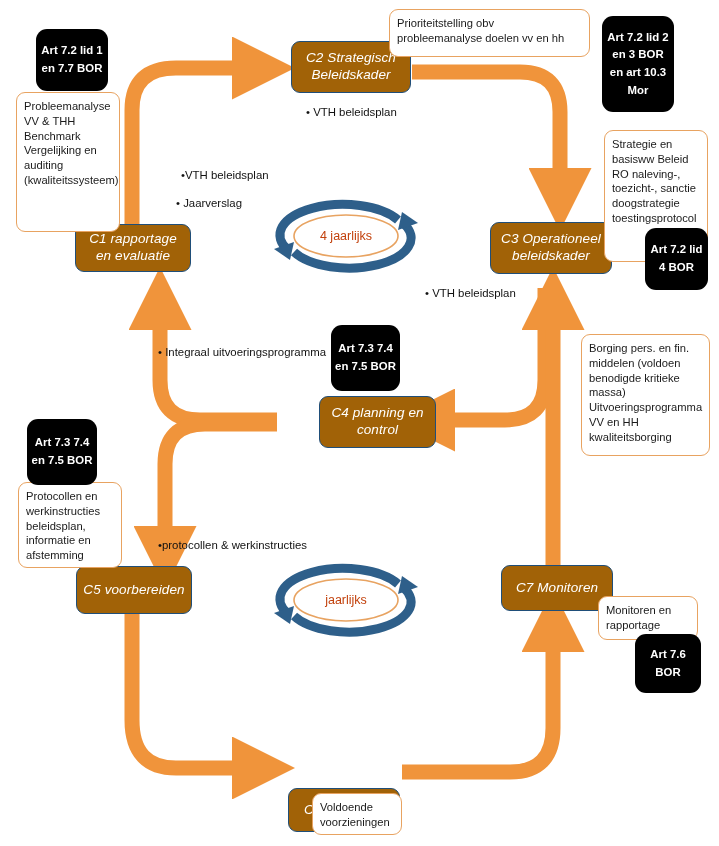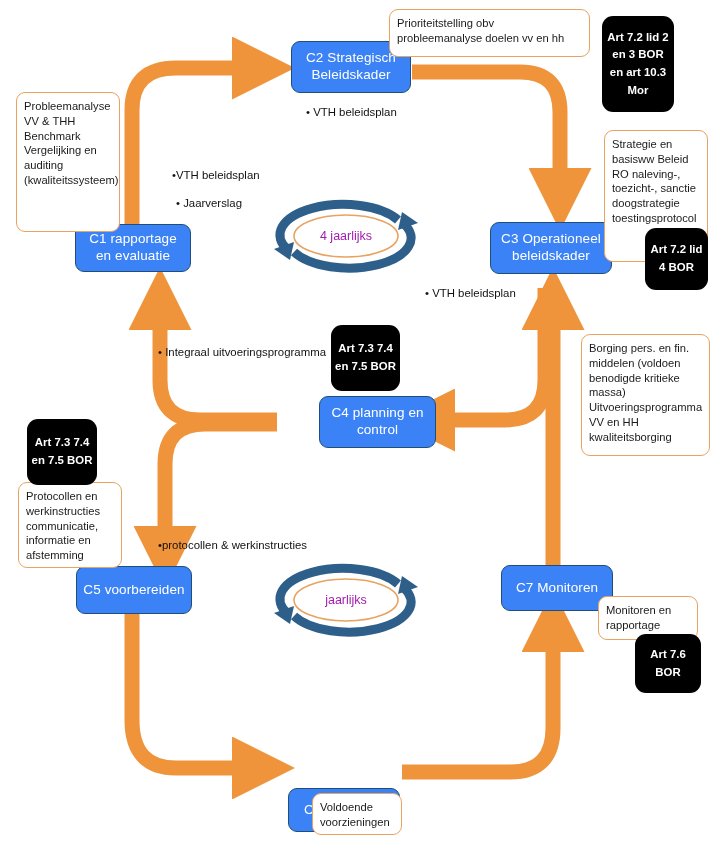--- a/index.html
+++ b/index.html
@@ -3,32 +3,33 @@
 <meta charset="utf-8">
 <title>VTH Beleidscyclus Diagram</title>
 <style>
   html,body{margin:0;padding:0;background:#ffffff;}
   body{font-family:"Liberation Sans",sans-serif;}
   #stage{position:relative;width:719px;height:846px;background:#fff;overflow:hidden;}
   svg.arrows{position:absolute;left:0;top:0;width:719px;height:846px;}
 
   .node{
     position:absolute;
-    background:#3b82f6;
+    background:#a16207;
     border:1.5px solid #1f4e79;
     border-radius:9px;
     color:#ffffff;
     display:flex;align-items:center;justify-content:center;
     text-align:center;
     font-size:13.5px;
     line-height:1.25;
     letter-spacing:.1px;
     box-sizing:border-box;
     padding:5px 6px;
     z-index:6;
+    font-style:italic;
   }
 
   .callout{
     position:absolute;
     background:#ffffff;
     border:1.6px solid #e8a361;
     border-radius:9px;
     color:#1a1a1a;
     font-size:11.2px;
     line-height:1.32;
@@ -58,21 +59,21 @@
     font-size:11.4px;
     line-height:1.35;
     z-index:7;
     white-space:nowrap;
   }
 
   .cycle{position:absolute;z-index:5;}
   .cycle .lbl{
     position:absolute;left:0;top:0;width:100%;height:100%;
     display:flex;align-items:center;justify-content:center;
-    font-size:12.5px;color:#a21caf;
+    font-size:12.5px;color:#c2410c;
   }
 </style>
 </head>
 <body>
 
 <div id="stage">
 
   <svg class="arrows" viewBox="0 0 719 846" xmlns="http://www.w3.org/2000/svg">
     <defs>
       <marker id="ah" markerWidth="4.2" markerHeight="4.2" refX="2.0" refY="2.1" orient="auto">
@@ -163,31 +164,34 @@
 
   <div class="callout" style="left:604px;top:130px;width:104px;height:132px;">
     <span>Strategie en basisww Beleid RO naleving-, toezicht-, sanctie doogstrategie toestingsprotocol</span>
   </div>
 
   <div class="callout" style="left:581px;top:334px;width:129px;height:122px;">
     <span>Borging pers. en fin. middelen (voldoen benodigde kritieke massa) Uitvoeringsprogramma VV en HH kwaliteitsborging</span>
   </div>
 
   <div class="callout" style="left:18px;top:482px;width:104px;height:86px;">
-    <span>Protocollen en werkinstructies communicatie, informatie en afstemming</span>
+    <span>Protocollen en werkinstructies beleidsplan, informatie en afstemming</span>
   </div>
 
   <div class="callout" style="left:598px;top:596px;width:100px;height:44px;">
     <span>Monitoren en rapportage</span>
   </div>
 
   <div class="callout" style="left:312px;top:793px;width:90px;height:42px;">
     <span>Voldoende voorzieningen</span>
   </div>
 
+  <div class="lawbox" style="left:36px;top:29px;width:72px;height:62px;">
+    <span>Art 7.2 lid 1 en 7.7 BOR</span>
+  </div>
 
   <div class="lawbox" style="left:602px;top:16px;width:72px;height:96px;">
     <span>Art 7.2 lid 2 en 3 BOR  en art 10.3 Mor</span>
   </div>
 
   <div class="lawbox" style="left:645px;top:228px;width:63px;height:62px;">
     <span>Art 7.2 lid 4 BOR</span>
   </div>
 
   <div class="lawbox" style="left:331px;top:325px;width:69px;height:66px;">
@@ -199,21 +203,21 @@
   </div>
 
   <div class="lawbox" style="left:635px;top:634px;width:66px;height:59px;">
     <span>Art 7.6 BOR</span>
   </div>
 
   <div class="note" style="left:306px;top:105px;">
     <span>• VTH beleidsplan</span>
   </div>
 
-  <div class="note" style="left:172px;top:168px;">
+  <div class="note" style="left:181px;top:168px;">
     <span>•VTH beleidsplan</span>
   </div>
 
   <div class="note" style="left:176px;top:196px;">
     <span>•  Jaarverslag</span>
   </div>
 
   <div class="note" style="left:425px;top:286px;">
     <span>• VTH beleidsplan</span>
   </div>

